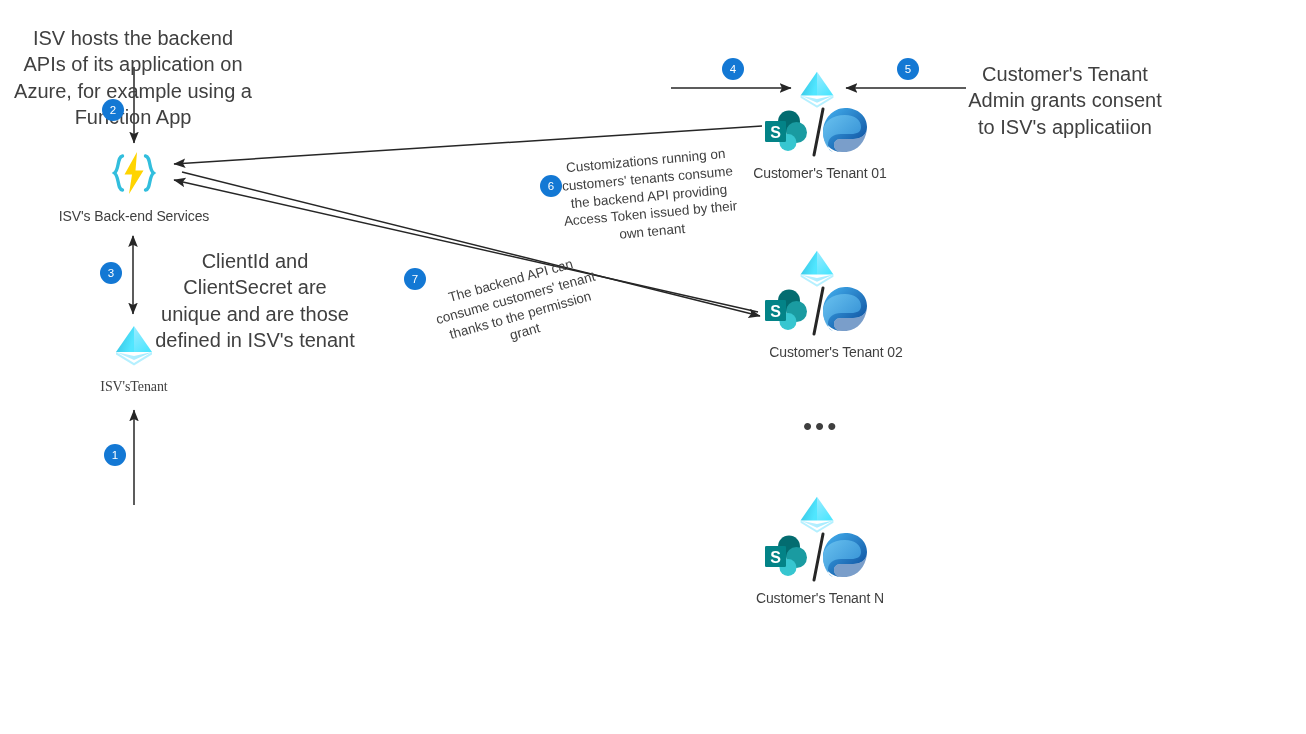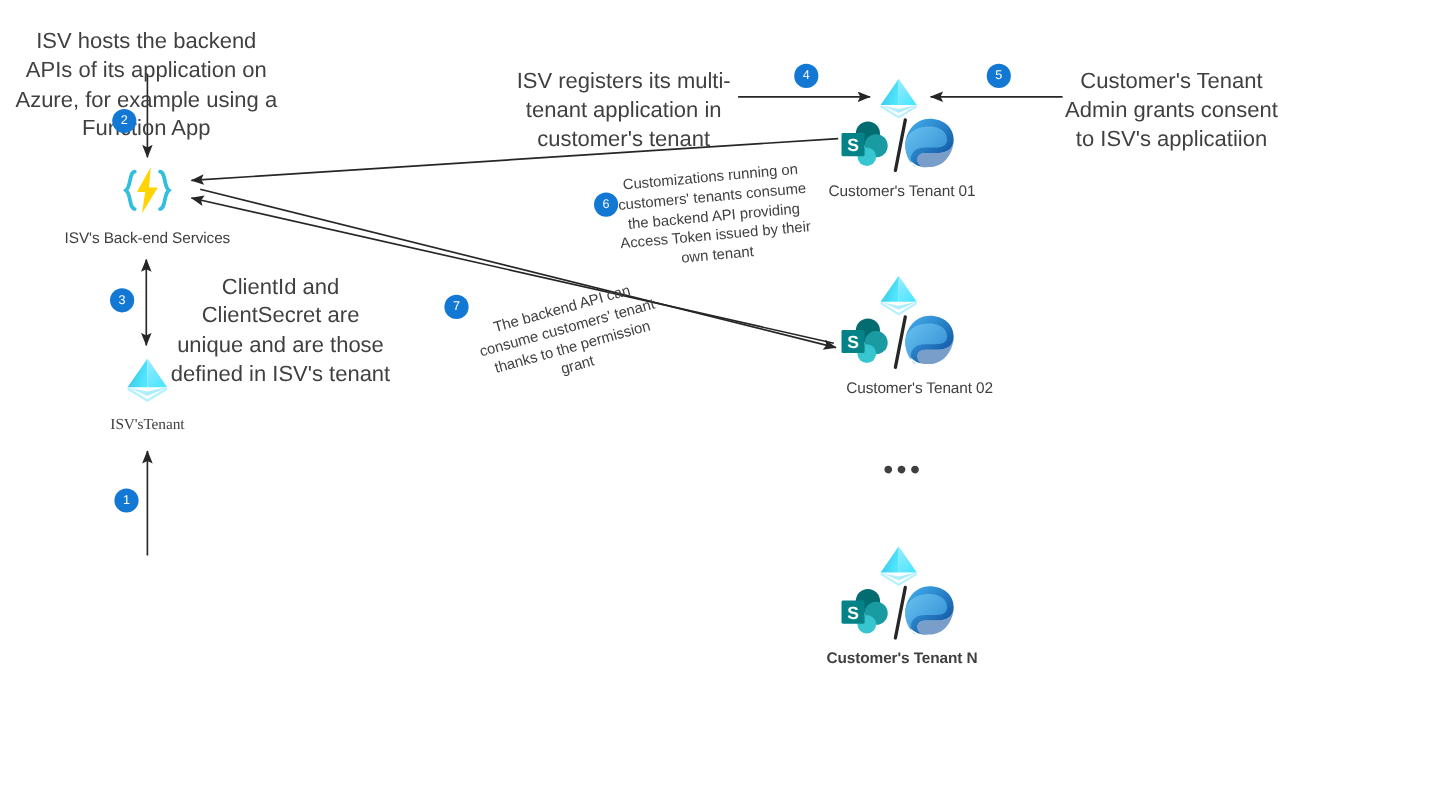--- a/index.html
+++ b/index.html
@@ -237,32 +237,31 @@
       <path d="M25 2 C38 2, 47 10, 47 21 C47 29, 41 33, 33 33 L21 33
                C16 33, 14 36, 14 39 C14 43, 17 46, 22 46
                C11 46, 3 38, 3 26 C3 13, 13 2, 25 2 Z" fill="url(#edgeOuter)"></path>
       <path d="M25 9 C35 9, 41 14, 41 21 C41 26, 37 28, 31 28 L21 28
                C13 28, 8 32, 8 39 C8 43, 10 45, 13 46
                C6 42, 3 34, 3 26 C3 16, 12 9, 25 9 Z" fill="url(#edgeInner)" opacity="0.9"></path>
       <path d="M22 46 C17 46, 14 43, 14 39 C14 36, 16 33, 21 33 L33 33
                C41 33, 47 29, 47 21 C47 31, 41 42, 31 45 C28 46, 25 46, 22 46 Z" fill="#0d4f9e" opacity="0.55"></path>
     </svg>
   </div>
-  <div class="node-label" style="left:700px; top:590px; width:240px;font-weight:bold;">Customer's Tenant N</div>
+  <div class="node-label" style="left:700px; top:590px; width:240px;">Customer's Tenant N</div>
 
   <div class="node-label" style="left:14px; top:208px; width:240px;">ISV's Back-end Services</div>
   <div class="node-label" style="left:14px; top:379px; width:240px;font-family:Liberation Serif, serif;">ISV'sTenant</div>
 
   <div class="note" style="left:10px; top:25px; width:246px;">ISV hosts the backend APIs of its application on Azure, for example using a Function App</div>
 
   <div class="note" style="left:155px; top:248px; width:200px;">ClientId and ClientSecret are unique and are those defined in ISV's tenant</div>
 
 
 
-  <div class="note" style="left:466px; top:61px; width:202px;">ISV registers its multi-tenant application in customer's tenant</div>
 
   <div class="note" style="left:962px; top:61px; width:206px;">Customer's Tenant Admin grants consent to ISV's applicatiion</div>
 
   <div class="note rot6" style="left:553px; top:152px; width:192px; font-size:13.5px;">Customizations running on customers' tenants consume the backend API providing Access Token issued by their own tenant</div>
 
   <div class="note rot7" style="left:430px; top:271px; width:176px; font-size:13.5px;">The backend API can consume customers' tenant thanks to the permission grant</div>
 
   <div class="badge" style="left:102px; top:99px;">2</div>
   <div class="badge" style="left:100px; top:262px;">3</div>
   <div class="badge" style="left:104px; top:444px;">1</div>

